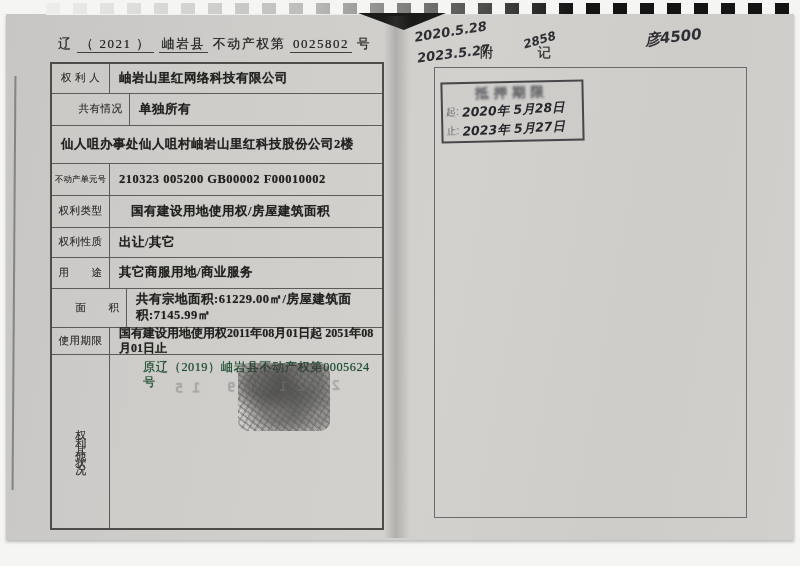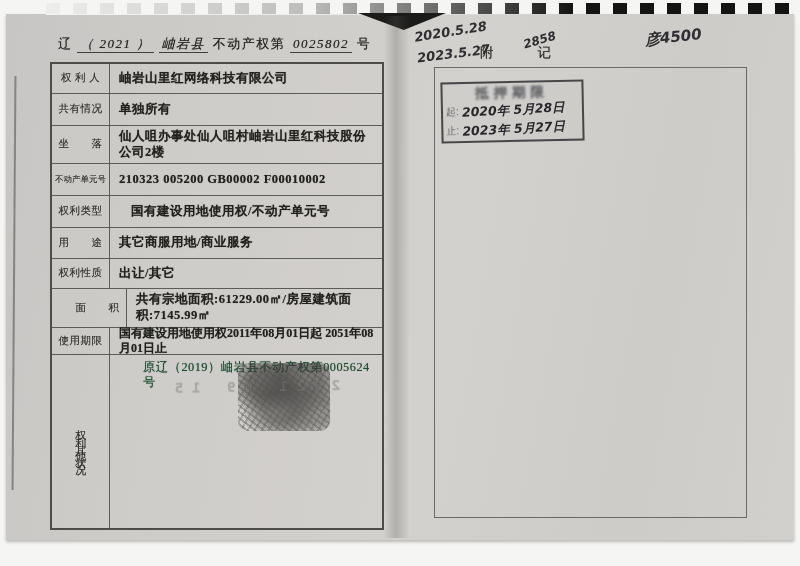--- a/index.html
+++ b/index.html
@@ -40,21 +40,21 @@
     background: #1b1b1a;
     clip-path: polygon(0 0, 100% 0, 52% 100%);
   }
 
   
   .title-line {
     position: absolute; left: 58px; top: 35px; width: 340px;
     font-size: 13px; color: #242421; letter-spacing: 1.5px; white-space: nowrap;
     text-shadow: 0 0 0.7px rgba(20,20,20,0.55);
   }
-  .title-line .u { border-bottom: 1.2px solid #3f3f3c; padding: 0 3px 1px; font-style: italic; }
+  .title-line .u { border-bottom: 1.2px solid #3f3f3c; padding: 0 3px 1px; }
 
   
   .property-table {
     position: absolute; left: 50px; top: 62px; width: 334px; height: 468px;
     border: 2px solid #4c4c49;
     display: flex; flex-direction: column;
     background: rgba(210,208,205,0.25);
     justify-content: center;
   }
   .t-row { display: flex; border-top: 1.3px solid #5b5b58; }
@@ -67,21 +67,21 @@
     text-shadow: 0 0 0.6px rgba(20,20,20,0.45);
   }
   .t-label.small { font-size: 8.5px; letter-spacing: 0; }
   .t-value {
     flex: 1; display: flex; align-items: center;
     padding: 2px 4px 2px 9px;
     font-size: 12.5px; font-weight: bold; color: #21211e; letter-spacing: 0.5px;
     line-height: 1.25; text-shadow: 0 0 0.8px rgba(15,15,15,0.5);
   }
   .t-value.small { font-size: 12px; letter-spacing: 0; }
-  .r1 { height: 29px; } .r2 { height: 32px; } .r3 { height: 38px; }
+  .r1 { height: 29px; } .r2 { height: 32px; padding-left: 20px; } .r3 { height: 38px; }
   .r4 { height: 32px; } .r5 { height: 32px; gap: 12px; } .r6 { height: 30px; }
   .r7 { height: 31px; } .r8 { height: 39px; padding-left: 17px; } .r9 { height: 27px; }
   .r10 { flex: 1; }
   .r10 .t-label { align-items: center; }
   .vertical-label {
     writing-mode: vertical-rl; text-orientation: upright;
     font-size: 11px; letter-spacing: 7px; color: #33332f; height: 130px;
   }
   .r10 .t-value { align-items: flex-start; position: relative; display: block; }
   .other-rights-text {
@@ -172,38 +172,37 @@
   <div class="property-table">
     <div class="t-row r1">
       <div class="t-label">权 利 人</div>
       <div class="t-value">岫岩山里红网络科技有限公司</div>
     </div>
     <div class="t-row r2">
       <div class="t-label">共有情况</div>
       <div class="t-value">单独所有</div>
     </div>
     <div class="t-row r3">
-      <div class="t-label">坐　　落</div>
       <div class="t-value">仙人咀办事处仙人咀村岫岩山里红科技股份公司2楼</div>
     </div>
     <div class="t-row r4">
       <div class="t-label small">不动产单元号</div>
       <div class="t-value">210323 005200 GB00002 F00010002</div>
     </div>
     <div class="t-row r5">
       <div class="t-label">权利类型</div>
-      <div class="t-value">国有建设用地使用权/不动产单元号</div>
+      <div class="t-value">国有建设用地使用权/房屋建筑面积</div>
+    </div>
+    <div class="t-row r6">
+      <div class="t-label">权利性质</div>
+      <div class="t-value">出让/其它</div>
     </div>
     <div class="t-row r7">
       <div class="t-label">用　　途</div>
       <div class="t-value">其它商服用地/商业服务</div>
-    </div>
-    <div class="t-row r6">
-      <div class="t-label">权利性质</div>
-      <div class="t-value">出让/其它</div>
     </div>
     <div class="t-row r8">
       <div class="t-label">面　　积</div>
       <div class="t-value">共有宗地面积:61229.00㎡/房屋建筑面积:7145.99㎡</div>
     </div>
     <div class="t-row r9">
       <div class="t-label">使用期限</div>
       <div class="t-value small">国有建设用地使用权2011年08月01日起 2051年08月01日止</div>
     </div>
     <div class="t-row r10">

